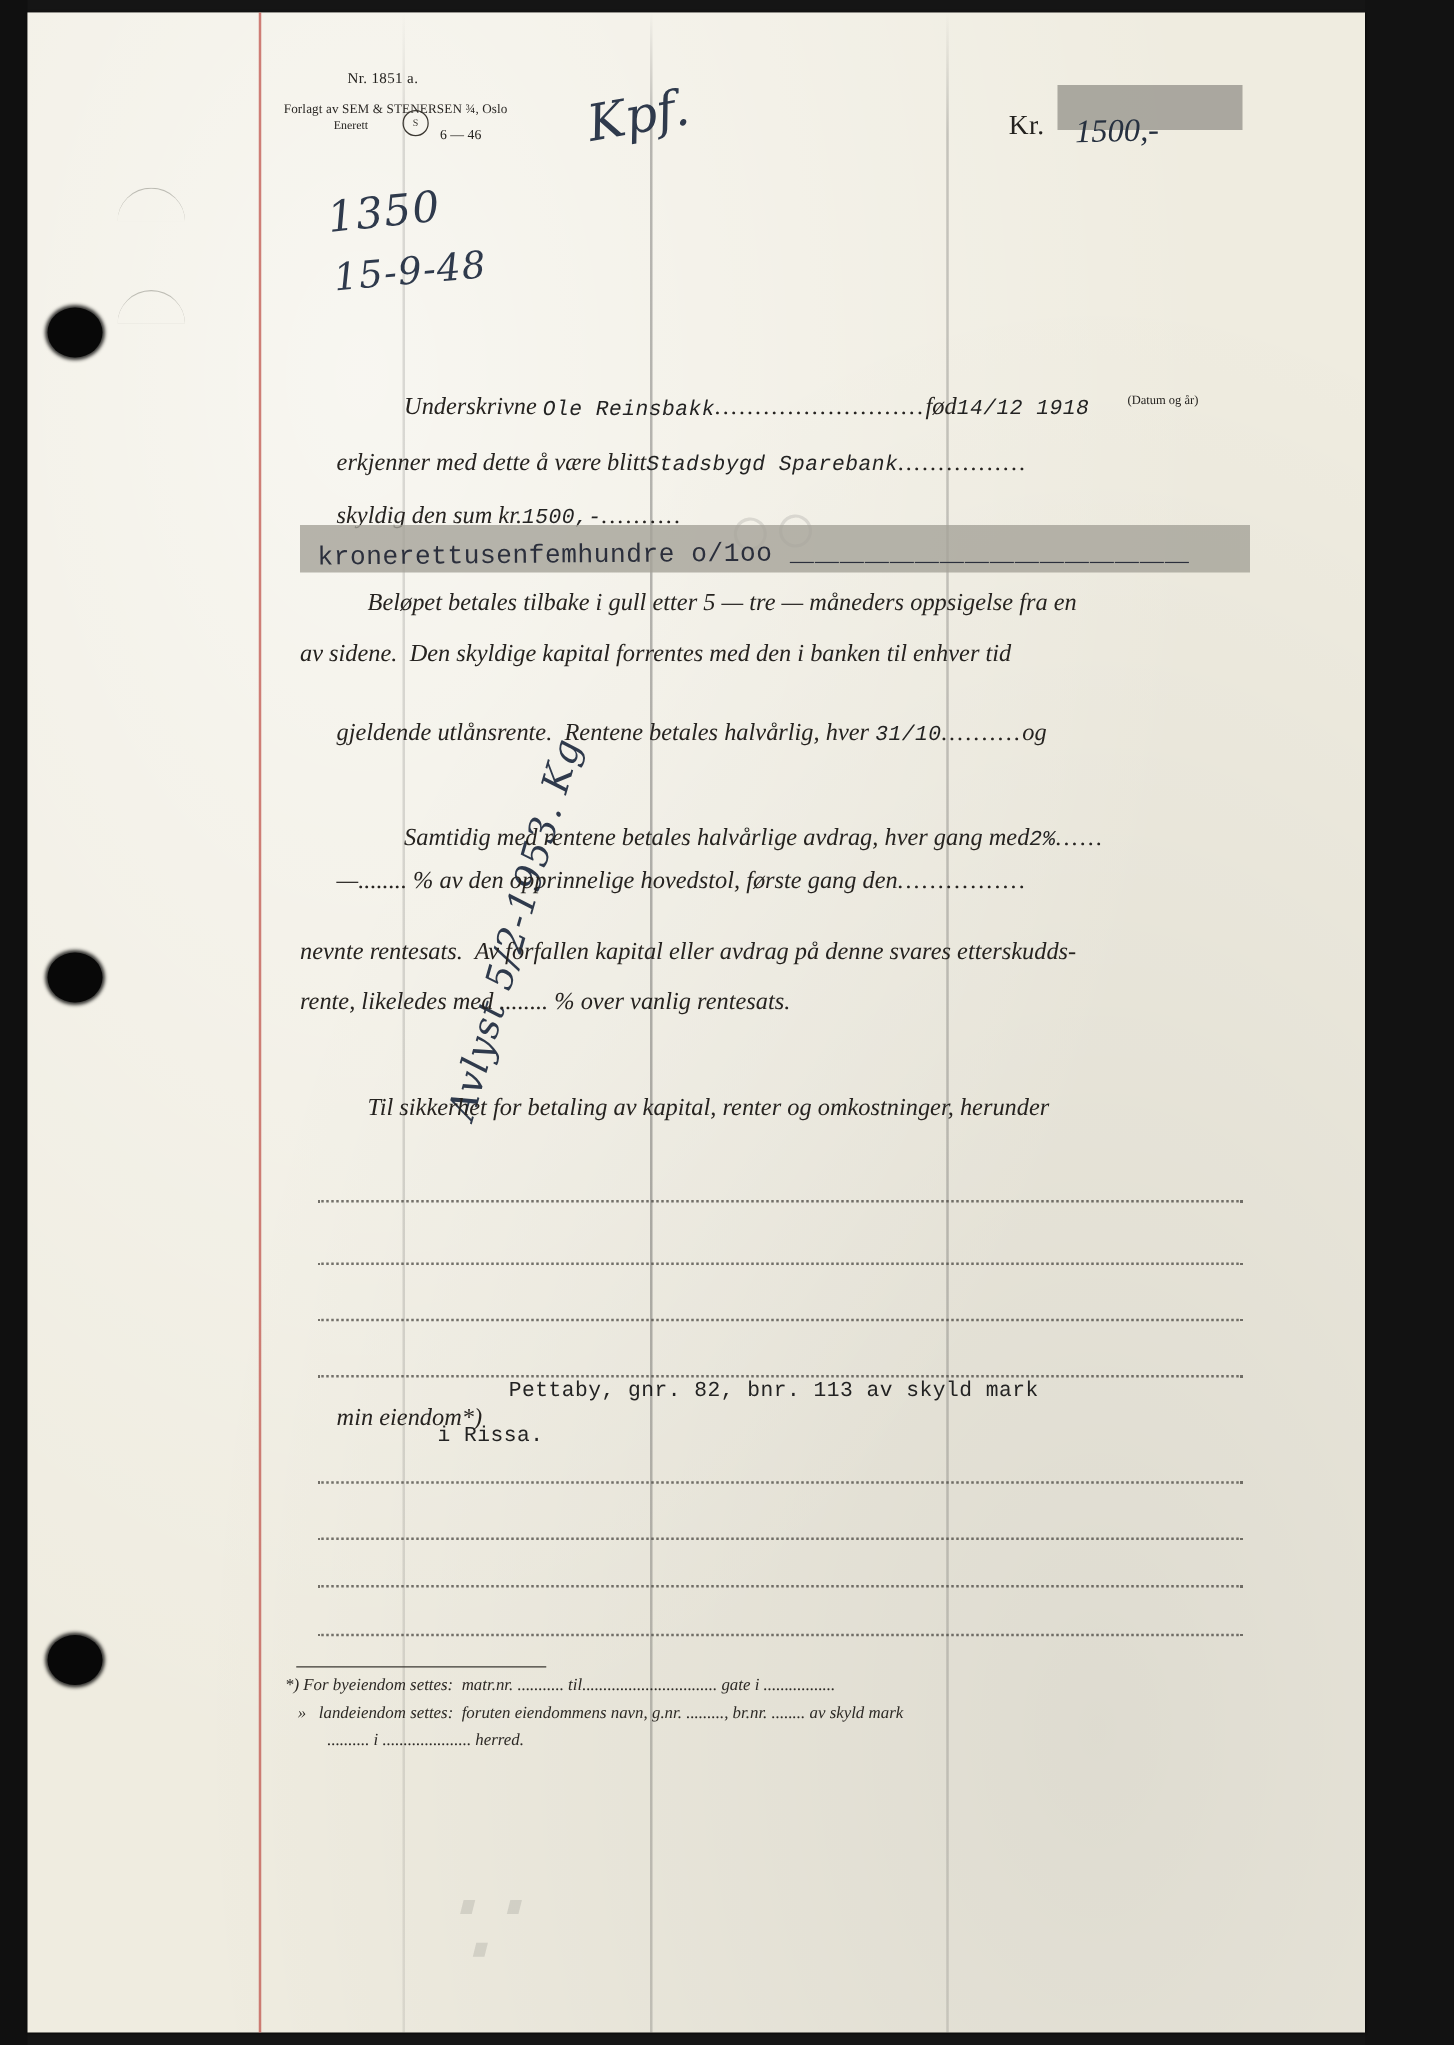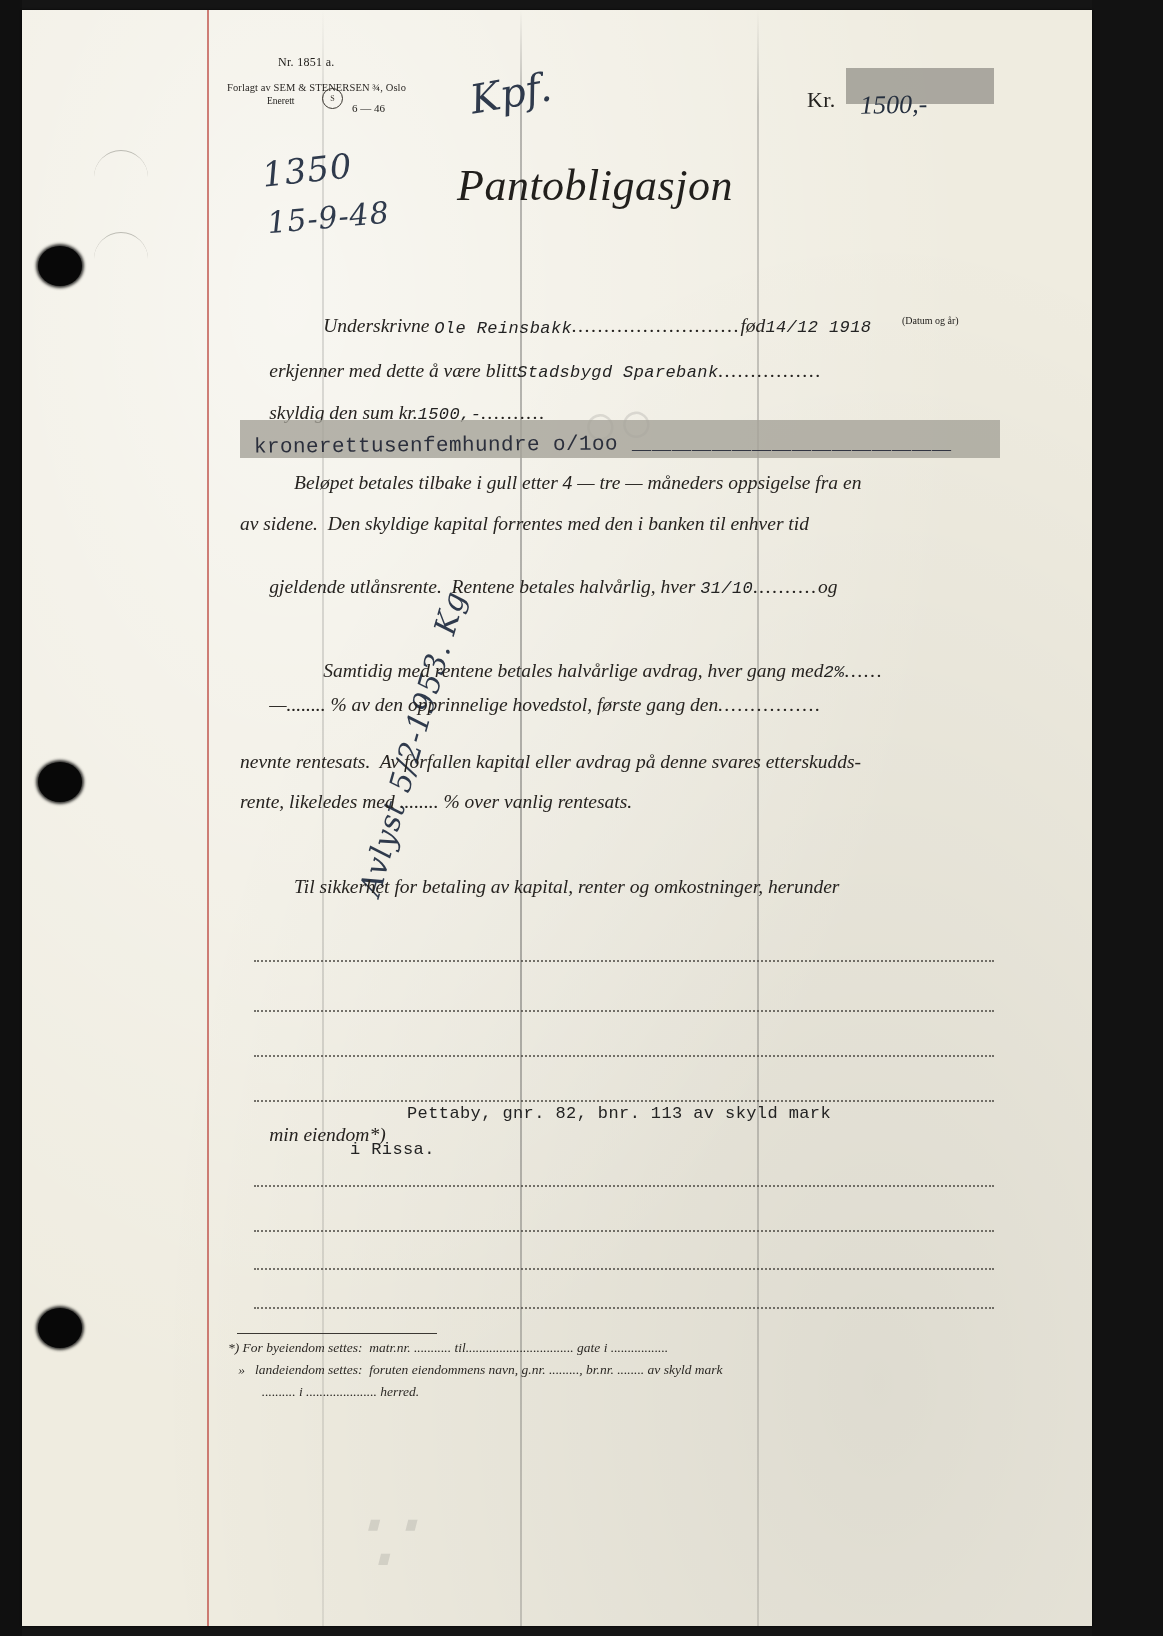--- a/index.html
+++ b/index.html
@@ -305,21 +305,20 @@
     <div class="print" id="formno">Nr. 1851 a.</div>
     <div class="print" id="publisher">Forlagt av SEM &amp; STENERSEN ¾, Oslo</div>
     <div class="print" id="enerett">Enerett</div>
     <div id="seal">S</div>
     <div class="print" id="yearcode">6 — 46</div>
 
     <div id="krbox"></div>
     <div class="print" id="krlabel">Kr.</div>
     <div class="hand" id="kramount">1500,-</div>
 
-    <div class="print" id="title">Pantobligasjon</div>
 
     <div class="hand" id="hw-number">1350</div>
     <div class="hand" id="hw-date">15-9-48</div>
     <div class="hand" id="hw-initials">Kpf.</div>
     <div id="hw-diag">Avlyst 5/2-1953. Kg</div>
 
     <div class="bodyline indent" style="top:283px;">
       <span>Underskrivne </span><span class="typed" style="position:relative; top:1px;">Ole Reinsbakk</span><span class="dots">..........................</span><span>fød</span><span class="typed" style="position:relative;">14/12 1918</span>
     </div>
     <div class="print tiny" style="left:880px; top:305px;">(Datum og år)</div>
@@ -329,21 +328,21 @@
     </div>
 
     <div class="bodyline" style="top:370px;">
       <span>skyldig den sum kr.</span><span class="typed" style="position:relative;">1500,-</span><span class="dots">..........</span>
     </div>
 
     <div id="sumband"></div>
     <div class="typed" id="sumtext">kronerettusenfemhundre o/1oo</div>
     <div class="print" id="sumdashes">————————————————</div>
 
-    <div class="bodyline indent" style="top:462px;">Beløpet betales tilbake i gull etter 4 — tre — måneders oppsigelse fra en</div>
+    <div class="bodyline indent" style="top:462px;">Beløpet betales tilbake i gull etter 5 — tre — måneders oppsigelse fra en</div>
     <div class="bodyline" style="top:503px;">av sidene.  Den skyldige kapital forrentes med den i banken til enhver tid</div>
 
     <div class="bodyline" style="top:544px;">
       <span>gjeldende utlånsrente.  Rentene betales halvårlig, hver </span><span class="typed" style="position:relative;">31/10</span><span class="dots">..........</span><span>og</span>
     </div>
 
 
     <div class="bodyline indent" style="top:628px;">
       <span>Samtidig med rentene betales halvårlige avdrag, hver gang med</span><span class="typed" style="position:relative;">2%</span><span class="dots">......</span>
     </div>

